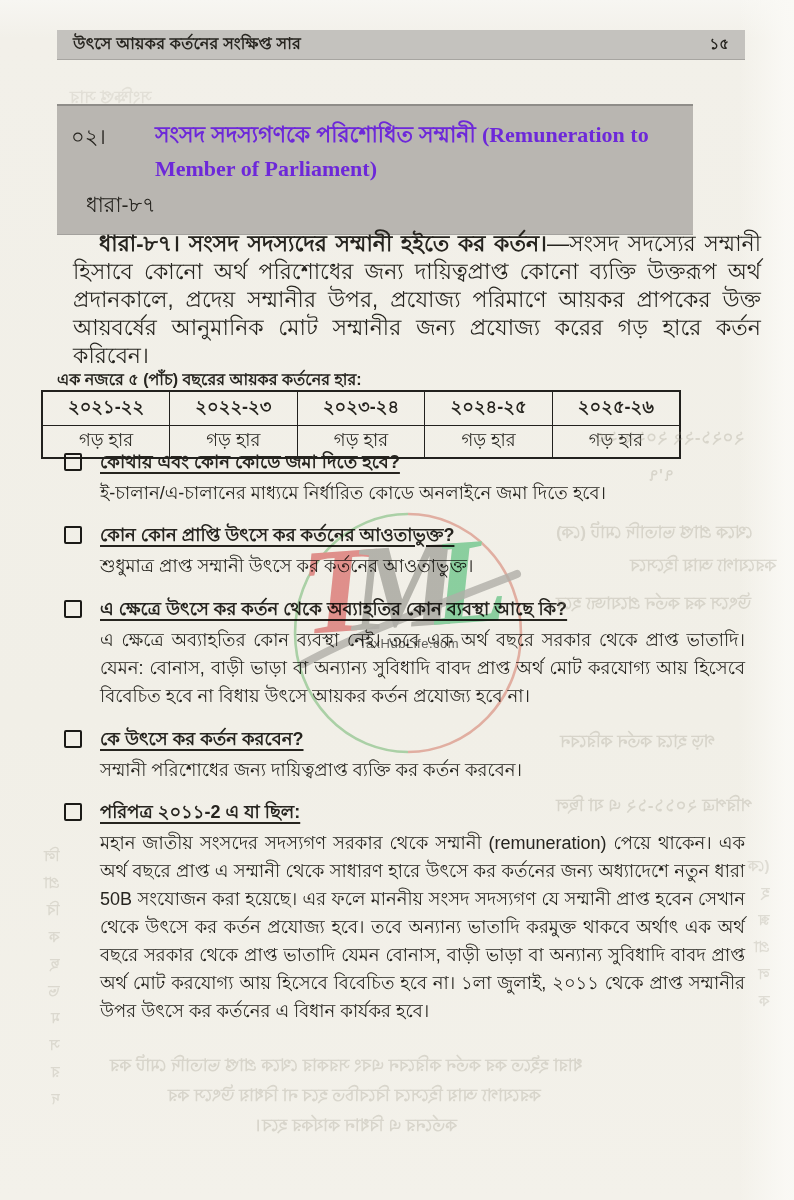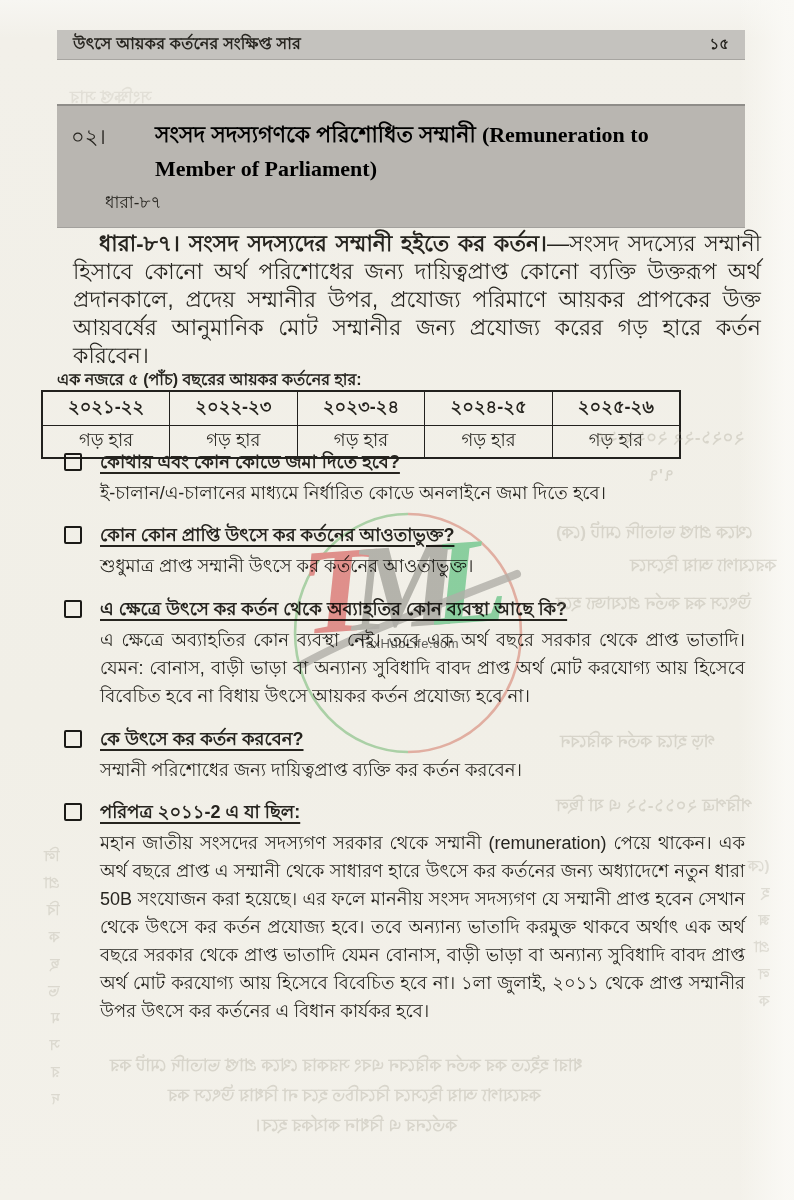--- a/index.html
+++ b/index.html
@@ -18,30 +18,30 @@
     position:absolute;left:57px;top:30px;width:688px;height:30px;box-sizing:border-box;
     background:var(--header-bar,#c4c2be);
     display:flex;align-items:center;justify-content:space-between;
     padding:0 16px;border-bottom:1px solid #a7a5a1;
   }
   .topbar-title{font-size:16px;font-weight:600;letter-spacing:.2px;}
   .topbar-num{font-size:15px;font-weight:600;}
 
   
   .section{
-    position:absolute;left:57px;top:104px;width:688px;box-sizing:border-box;
+    position:absolute;left:57px;top:104px;width:636px;box-sizing:border-box;
     background:var(--section-bar,#b9b6b1);
     border-top:2px solid #8f8d89;border-bottom:1px solid #a3a19d;
     padding:12px 14px 10px 14px;min-height:97px;
   }
   .sec-row{display:flex;}
   .sec-num{width:84px;font-size:21px;padding-top:3px;}
-  .sec-title{flex:1;font-size:22px;font-weight:700;line-height:1.55;color:#000000;}
+  .sec-title{flex:1;font-size:22px;font-weight:700;line-height:1.55;color:#6d28d9;}
   .sec-title .en{font-family:"Liberation Serif","DejaVu Serif",serif;}
-  .sec-sub{margin-left:34px;margin-top:3px;font-size:17px;}
+  .sec-sub{margin-left:15px;margin-top:3px;font-size:21px;}
 
   
   .intro{
     position:absolute;left:57px;top:214px;width:688px;margin:16px;
     font-size:22px;line-height:28px;text-align:justify;text-indent:26px;
   }
   .intro b{font-weight:700;}
 
   
   .tbl-cap{position:absolute;left:57px;top:344px;font-size:16px;font-weight:700;margin-top:23px;}

